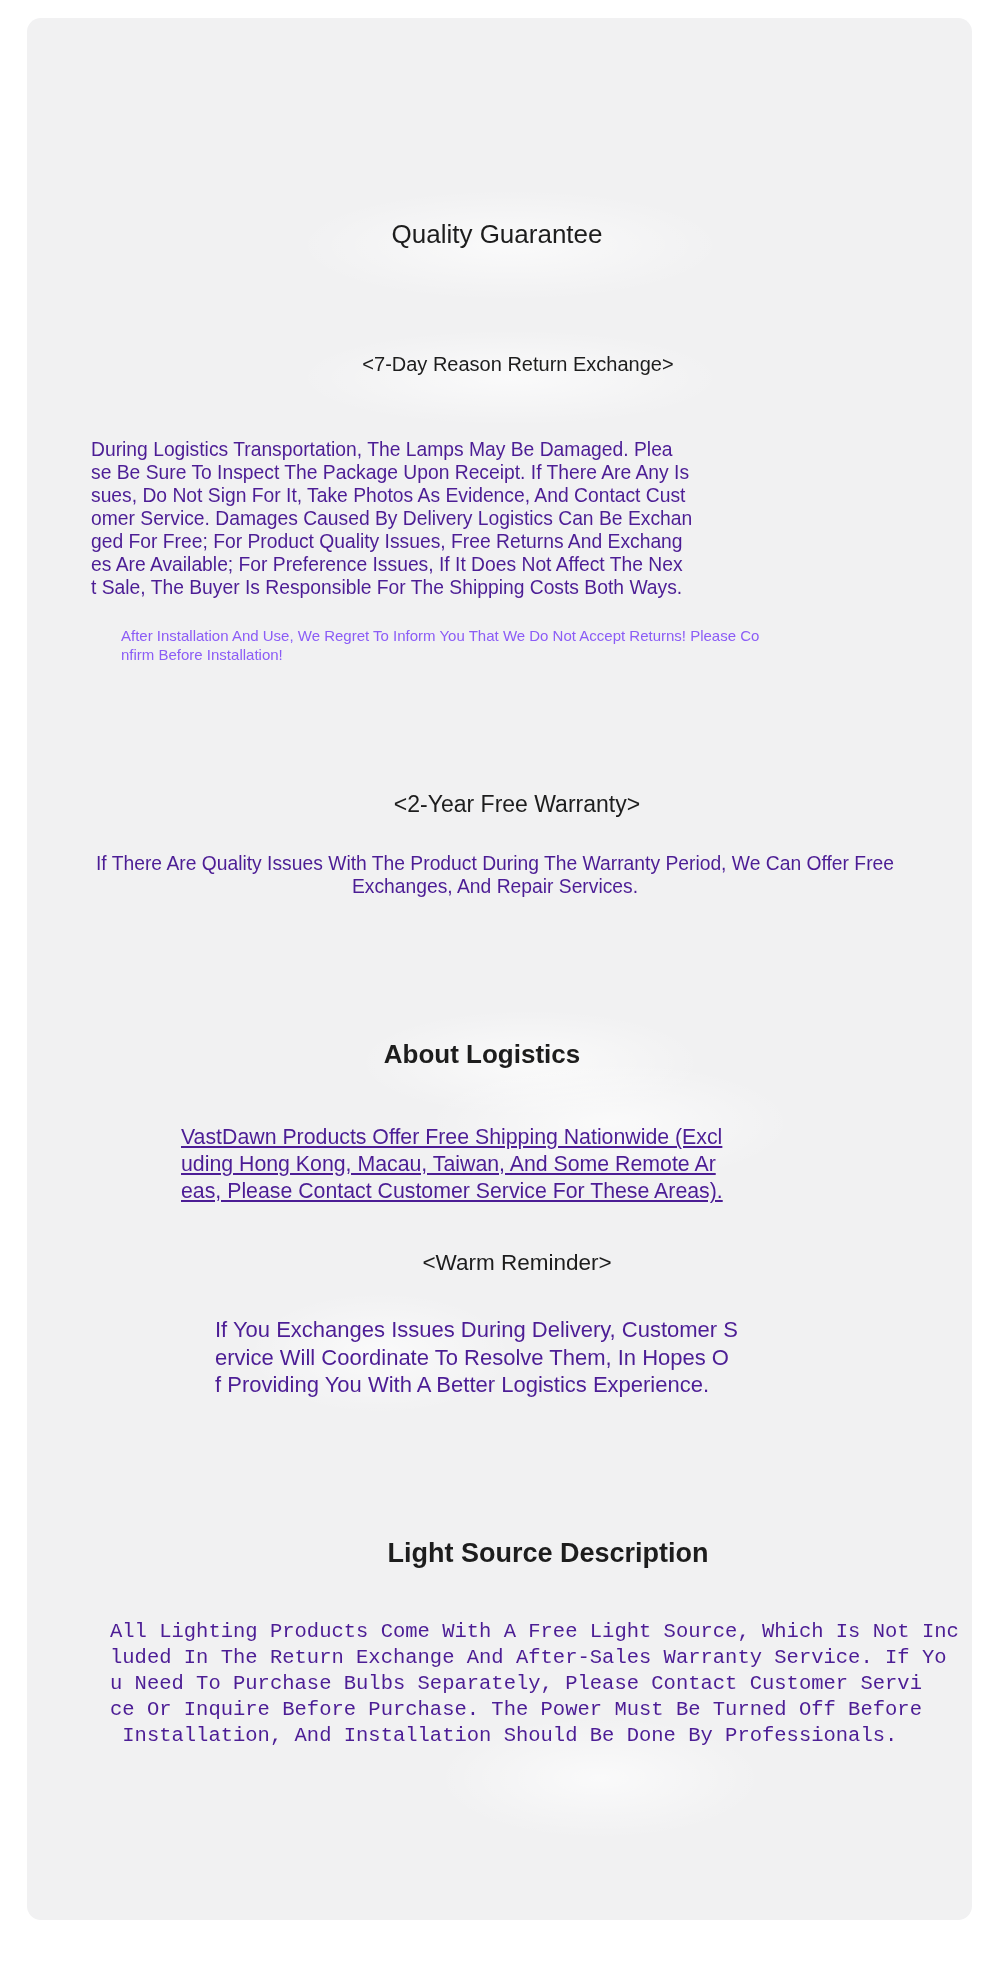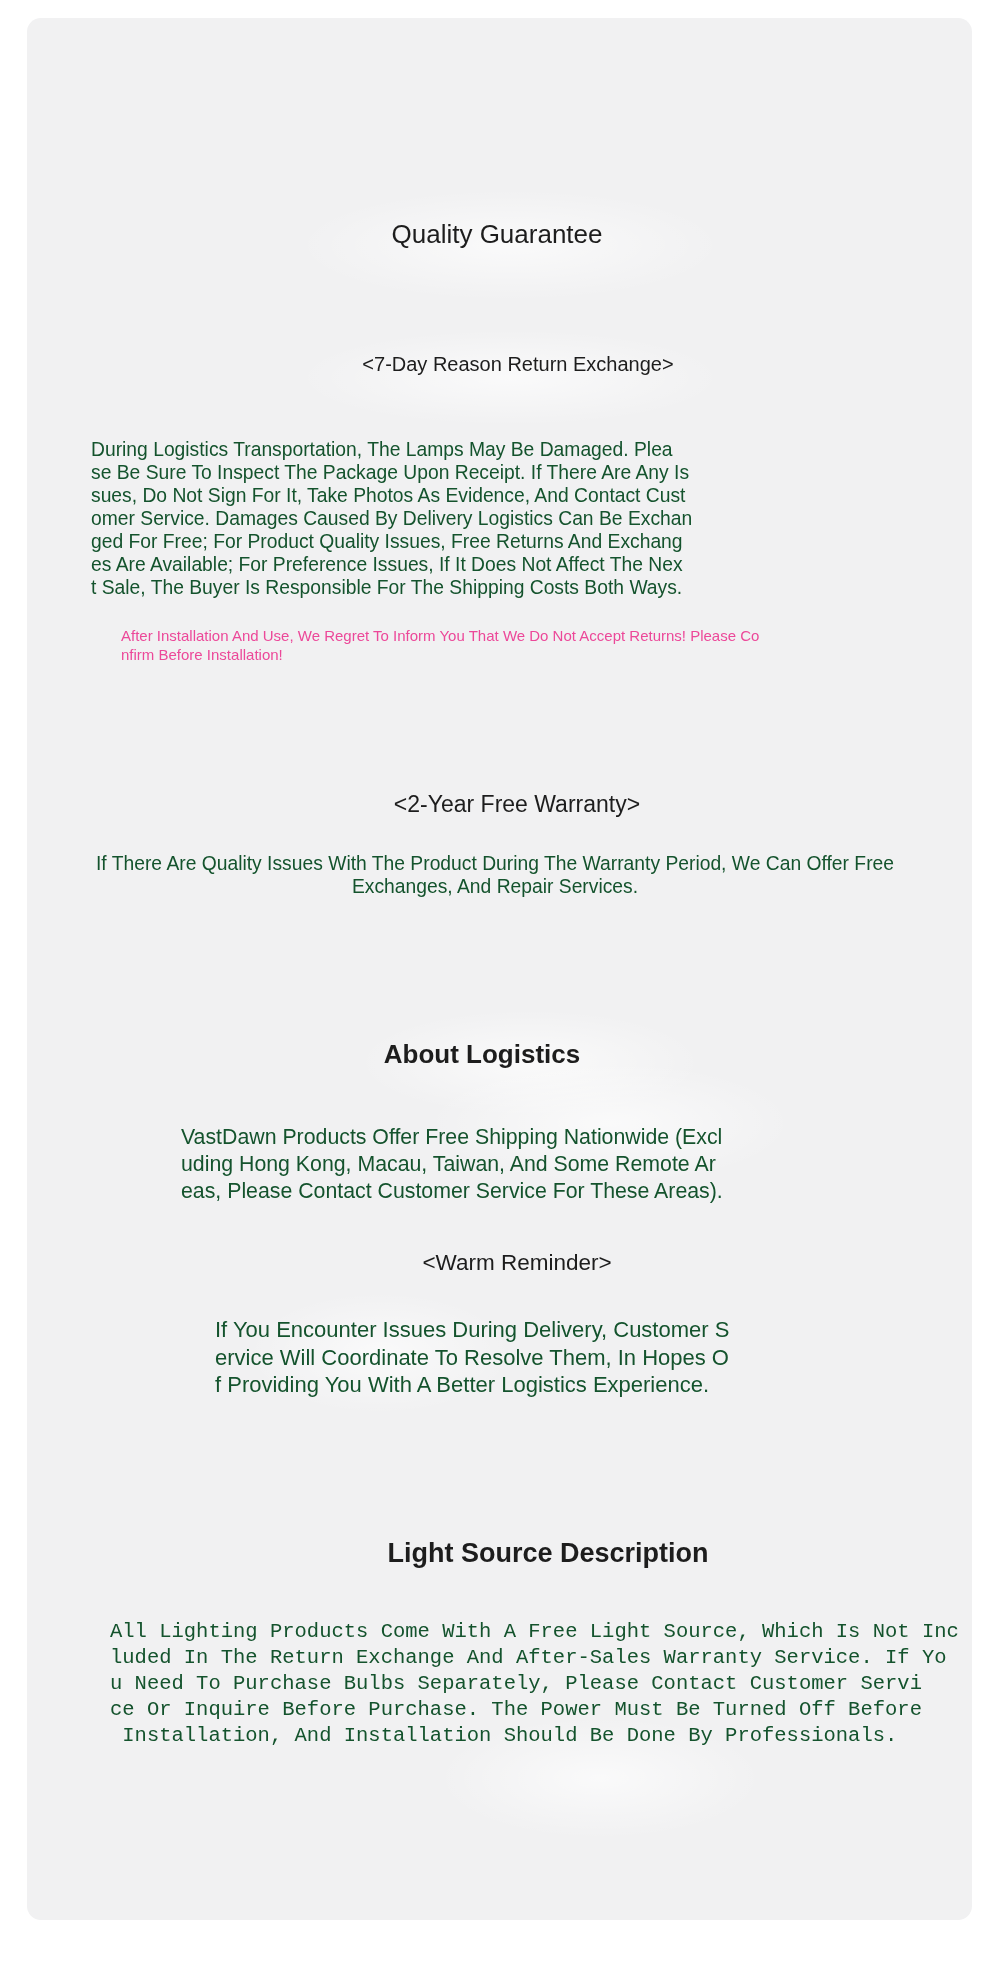--- a/index.html
+++ b/index.html
@@ -27,25 +27,25 @@
     left: 0; width: 1000px;
     text-align: center;
     color: #1d1d1d;
   }
   .qg-title       { top: 219px;  font-size: 26px;   margin-left: -3px;  font-weight: 400; }
   .h-7day         { top: 353px;  font-size: 20px;   margin-left: 18px; }
   .h-2year        { top: 791px;  font-size: 23px;   margin-left: 17px; }
   .al-title       { top: 1039px; font-size: 26px;   margin-left: -18px; font-weight: 700; }
   .h-warm         { top: 1250px; font-size: 22.5px; margin-left: 17px; }
   .ls-title       { top: 1538px; font-size: 27px;   margin-left: 48px;  font-weight: 700; }
-  .para { color: #14532d; }
+  .para { color: #4c1d95; }
   .p-return       { top: 438px;  left: 91px;  font-size: 19.3px; line-height: 23px; }
-  .p-note         { top: 627px;  left: 121px; font-size: 15px;   line-height: 18.5px; color: #ec4899; }
+  .p-note         { top: 627px;  left: 121px; font-size: 15px;   line-height: 18.5px; color: #8b5cf6; }
   .p-warranty     { top: 852px;  left: 96px;  font-size: 19.3px; line-height: 23px; text-align: center; }
-  .p-shipping     { top: 1124px; left: 181px; font-size: 21.3px; line-height: 27px; }
+  .p-shipping     { top: 1124px; left: 181px; font-size: 21.3px; line-height: 27px; text-decoration: underline; }
   .p-delivery     { top: 1316px; left: 215px; font-size: 22px;   line-height: 27.5px; }
   .p-lightsource  { top: 1619px; left: 110px; font-size: 20.5px; line-height: 26px; font-family: Liberation Mono, monospace; }
 </style>
 </head>
 <body>
 
 <div class="card">
   <div class="patch" style="left:273px; top:172px; width:420px; height:110px;"></div>
   <div class="patch" style="left:273px; top:312px; width:420px; height:95px;"></div>
   <div class="patch" style="left:333px; top:992px; width:340px; height:105px;"></div>
@@ -75,21 +75,21 @@
 Exchanges, And Repair Services.</div>
 
 <div class="t heading al-title">About Logistics</div>
 
 <div class="t para p-shipping">VastDawn Products Offer Free Shipping Nationwide (Excl
 uding Hong Kong, Macau, Taiwan, And Some Remote Ar
 eas, Please Contact Customer Service For These Areas).</div>
 
 <div class="t heading h-warm">&lt;Warm Reminder&gt;</div>
 
-<div class="t para p-delivery">If You Encounter Issues During Delivery, Customer S
+<div class="t para p-delivery">If You Exchanges Issues During Delivery, Customer S
 ervice Will Coordinate To Resolve Them, In Hopes O
 f Providing You With A Better Logistics Experience.</div>
 
 <div class="t heading ls-title">Light Source Description</div>
 
 <div class="t para p-lightsource">All Lighting Products Come With A Free Light Source, Which Is Not Inc
 luded In The Return Exchange And After-Sales Warranty Service. If Yo
 u Need To Purchase Bulbs Separately, Please Contact Customer Servi
 ce Or Inquire Before Purchase. The Power Must Be Turned Off Before
  Installation, And Installation Should Be Done By Professionals.</div>

